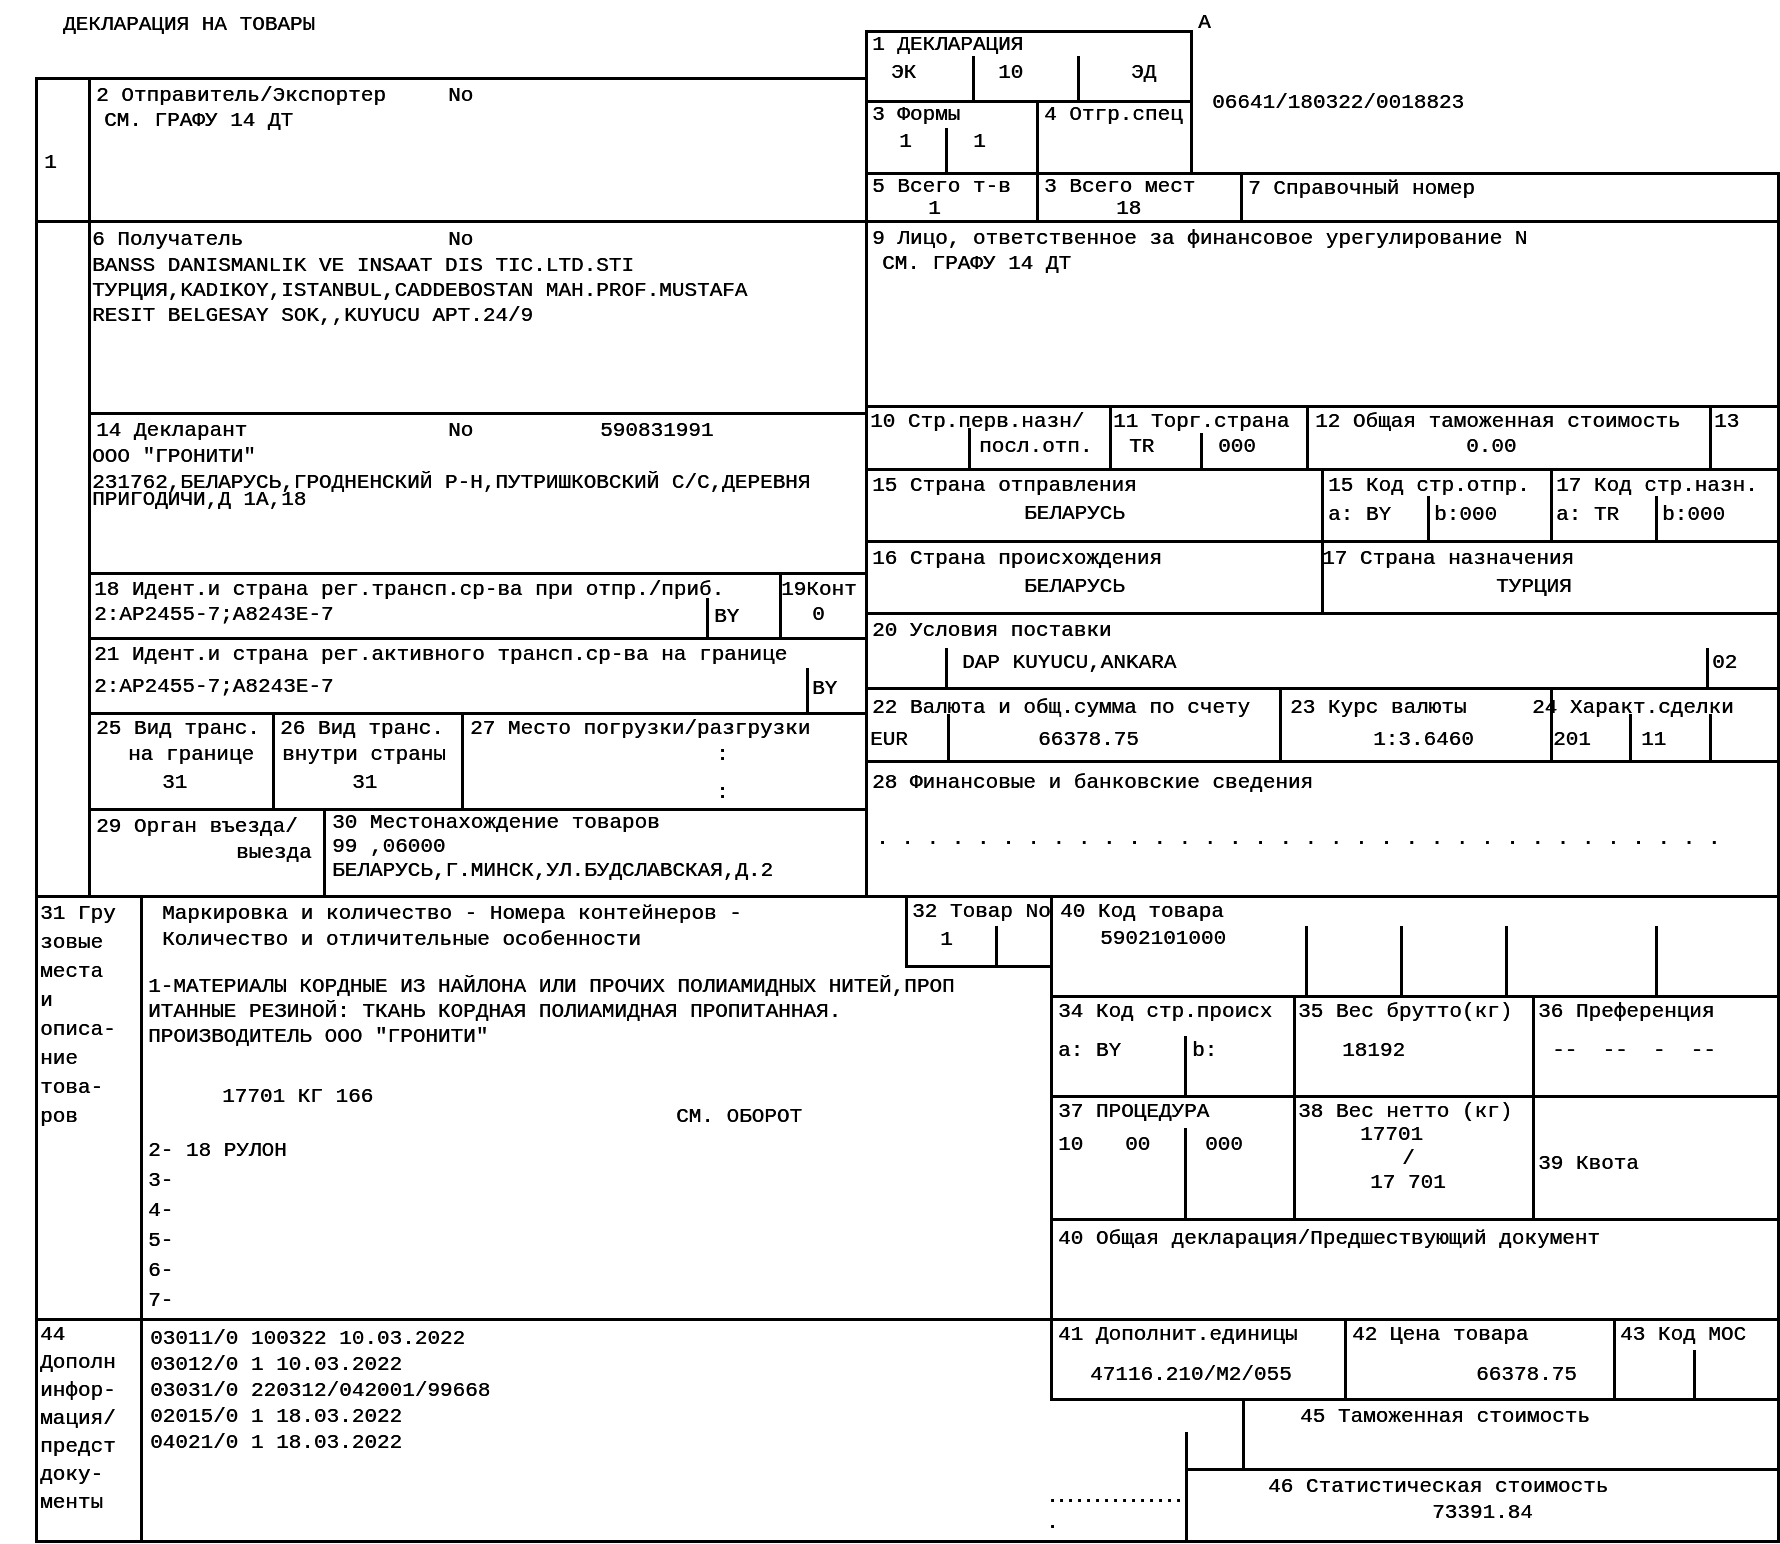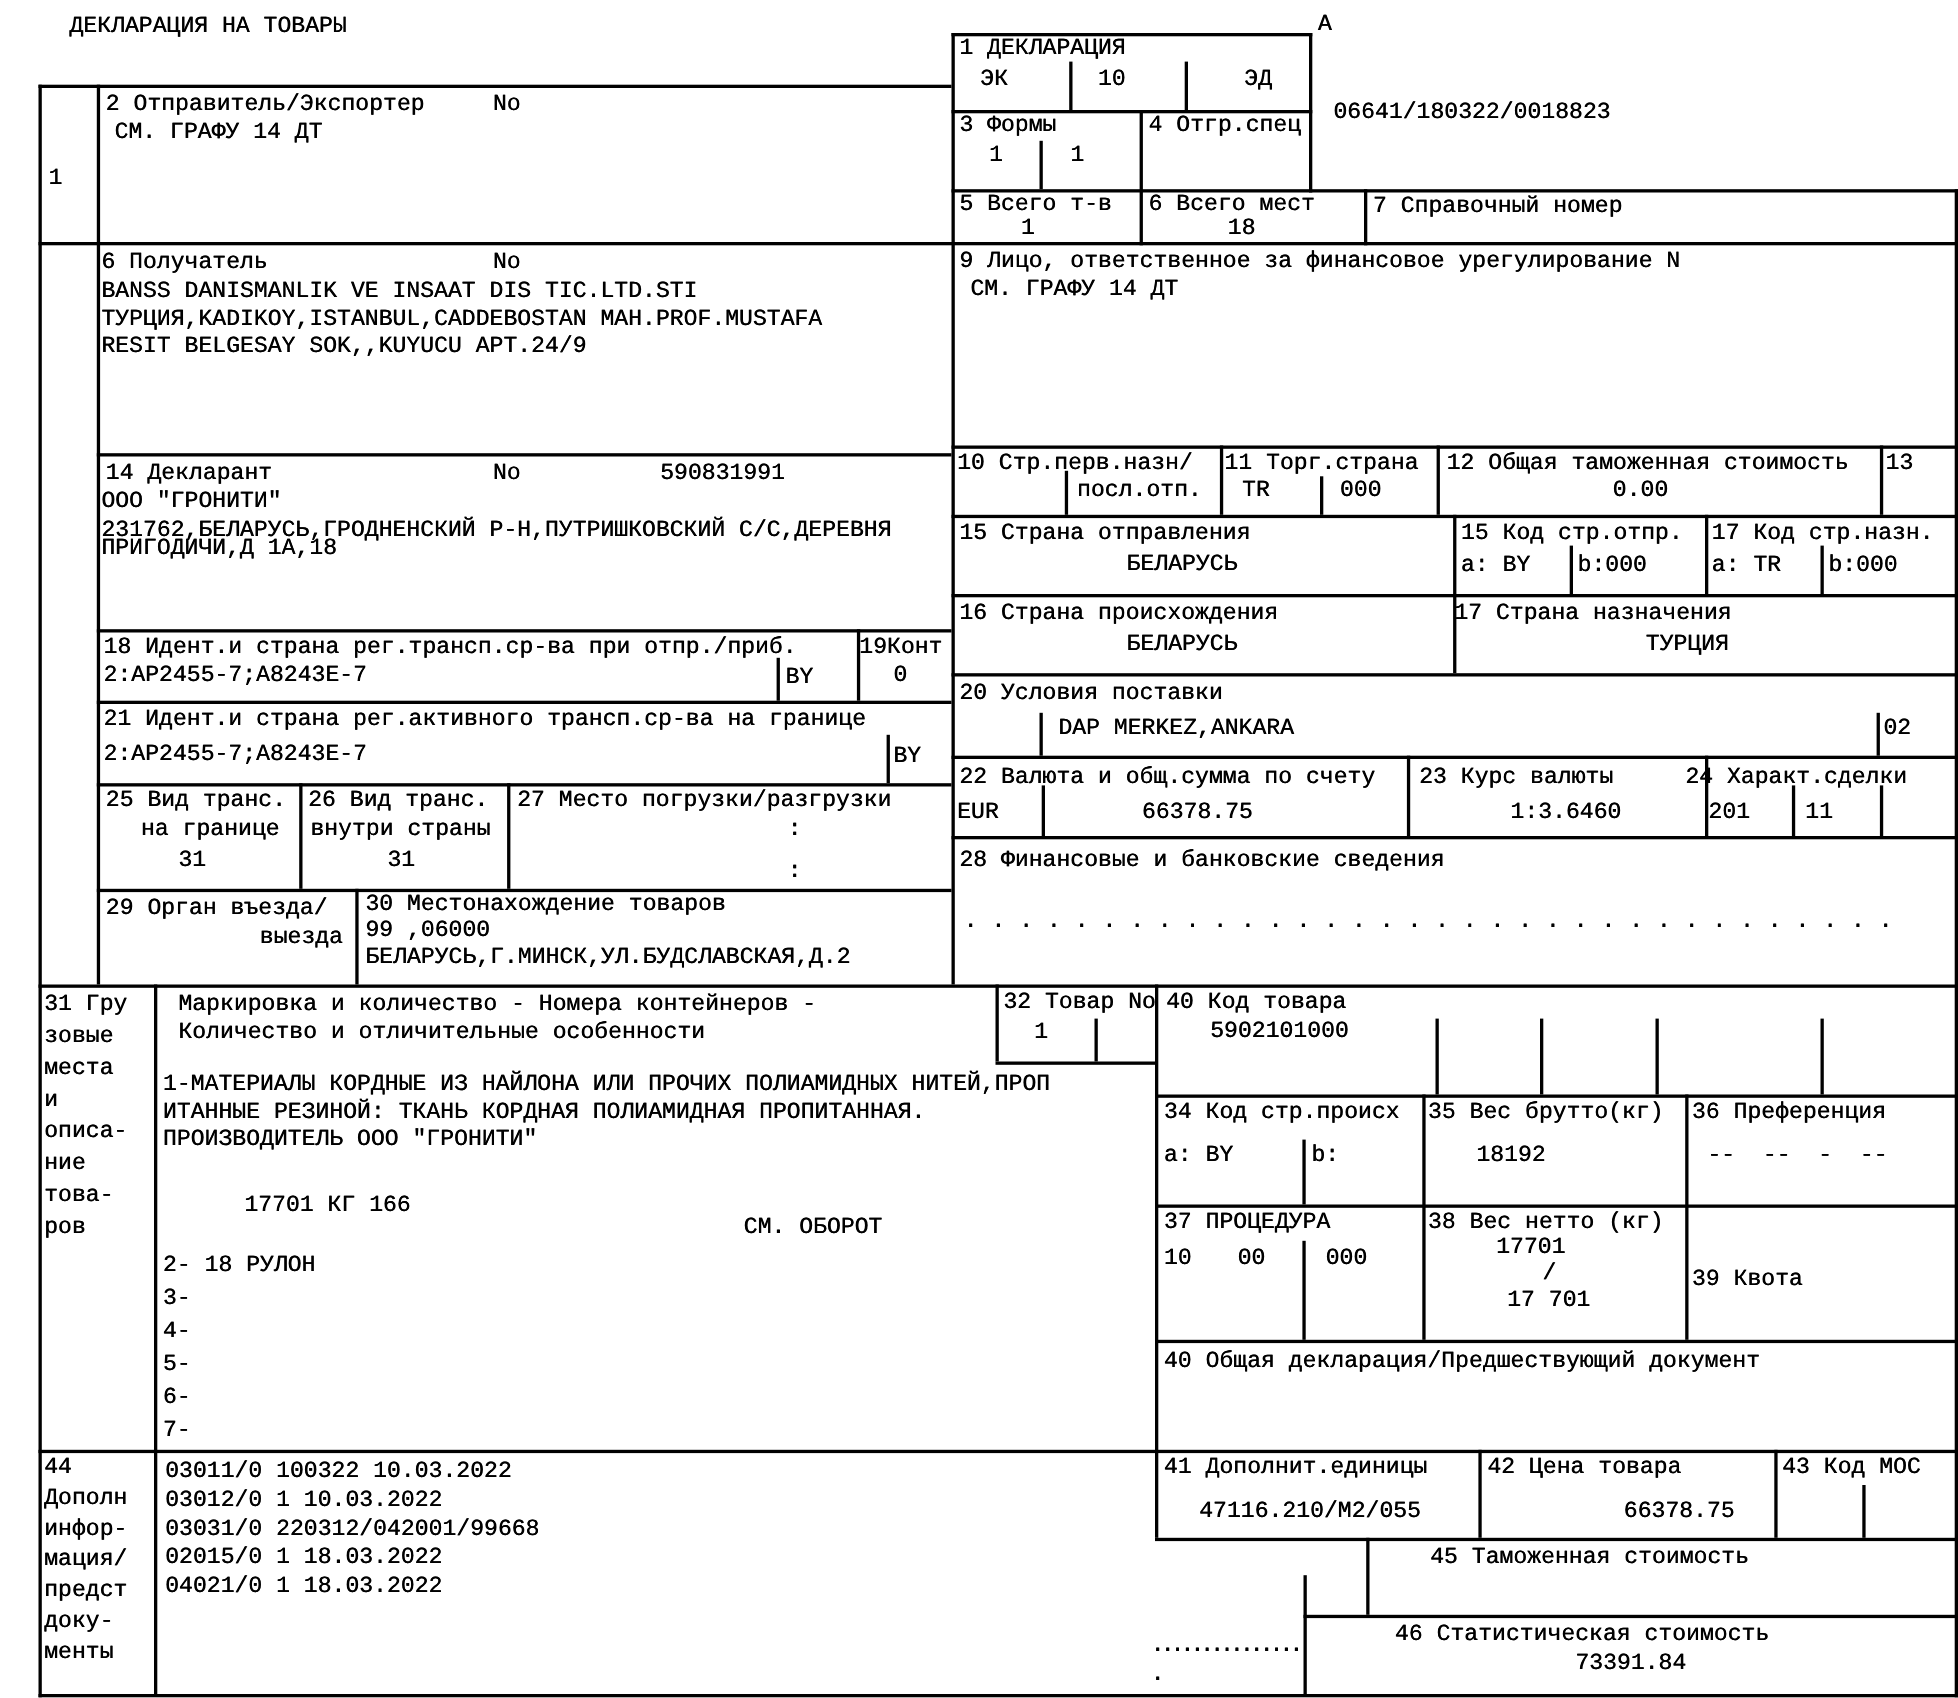--- a/index.html
+++ b/index.html
@@ -105,21 +105,21 @@
   <div class="t" style="left:96px;top:83px">2 Отправитель/Экспортер</div>
   <div class="t" style="left:448px;top:83px">No</div>
   <div class="t" style="left:104px;top:108px">СМ. ГРАФУ 14 ДТ</div>
 
   <div class="t" style="left:872px;top:102px">3 Формы</div>
   <div class="t" style="left:899px;top:129px">1</div>
   <div class="t" style="left:973px;top:129px">1</div>
   <div class="t" style="left:1044px;top:102px">4 Отгр.спец</div>
   <div class="t" style="left:872px;top:174px">5 Всего т-в</div>
   <div class="t" style="left:928px;top:196px">1</div>
-  <div class="t" style="left:1044px;top:174px">6 Всего мест</div>
+  <div class="t" style="left:1044px;top:174px">3 Всего мест</div>
   <div class="t" style="left:1116px;top:196px">18</div>
   <div class="t" style="left:1248px;top:176px">7 Справочный номер</div>
 
   <div class="t" style="left:92px;top:227px">6 Получатель</div>
   <div class="t" style="left:448px;top:227px">No</div>
   <div class="t" style="left:92px;top:278px">ТУРЦИЯ,KADIKOY,ISTANBUL,CADDEBOSTAN MAH.PROF.MUSTAFA</div>
   <div class="t" style="left:92px;top:253px">BANSS DANISMANLIK VE INSAAT DIS TIC.LTD.STI</div>
   <div class="t" style="left:92px;top:303px">RESIT BELGESAY SOK,,KUYUCU APT.24/9</div>
 
   <div class="t" style="left:872px;top:226px">9 Лицо, ответственное за финансовое урегулирование N</div>
@@ -154,21 +154,21 @@
   <div class="t" style="left:1322px;top:546px">17 Страна назначения</div>
   <div class="t" style="left:1496px;top:574px">ТУРЦИЯ</div>
 
   <div class="t" style="left:94px;top:577px">18 Идент.и страна рег.трансп.ср-ва при отпр./приб.</div>
   <div class="t" style="left:94px;top:602px">2:АР2455-7;А8243Е-7</div>
   <div class="t" style="left:714px;top:604px">BY</div>
   <div class="t" style="left:781px;top:577px">19Конт</div>
   <div class="t" style="left:812px;top:602px">0</div>
 
   <div class="t" style="left:872px;top:618px">20 Условия поставки</div>
-  <div class="t" style="left:962px;top:650px">DAP MERKEZ,ANKARA</div>
+  <div class="t" style="left:962px;top:650px">DAP KUYUCU,ANKARA</div>
   <div class="t" style="left:1712px;top:650px">02</div>
 
   <div class="t" style="left:94px;top:642px">21 Идент.и страна рег.активного трансп.ср-ва на границе</div>
   <div class="t" style="left:94px;top:674px">2:АР2455-7;А8243Е-7</div>
   <div class="t" style="left:812px;top:676px">BY</div>
 
   <div class="t" style="left:872px;top:695px">22 Валюта и общ.сумма по счету</div>
   <div class="t" style="left:870px;top:727px">EUR</div>
   <div class="t" style="left:1038px;top:727px">66378.75</div>
   <div class="t" style="left:1290px;top:695px">23 Курс валюты</div>

